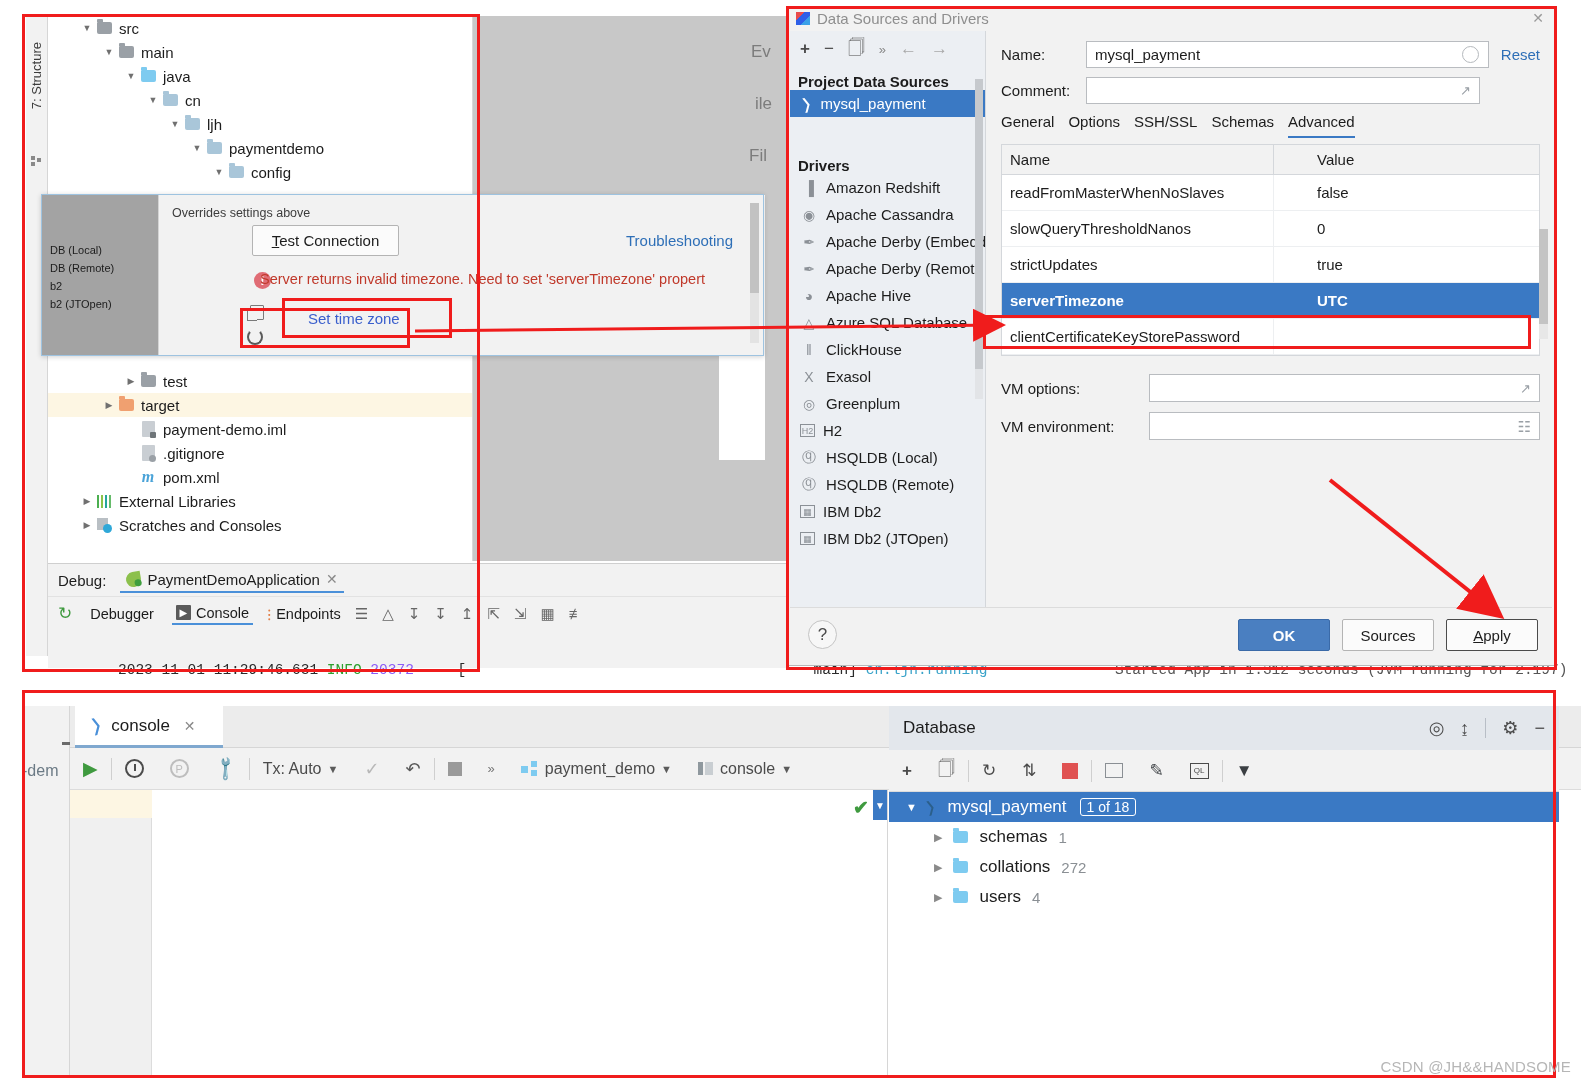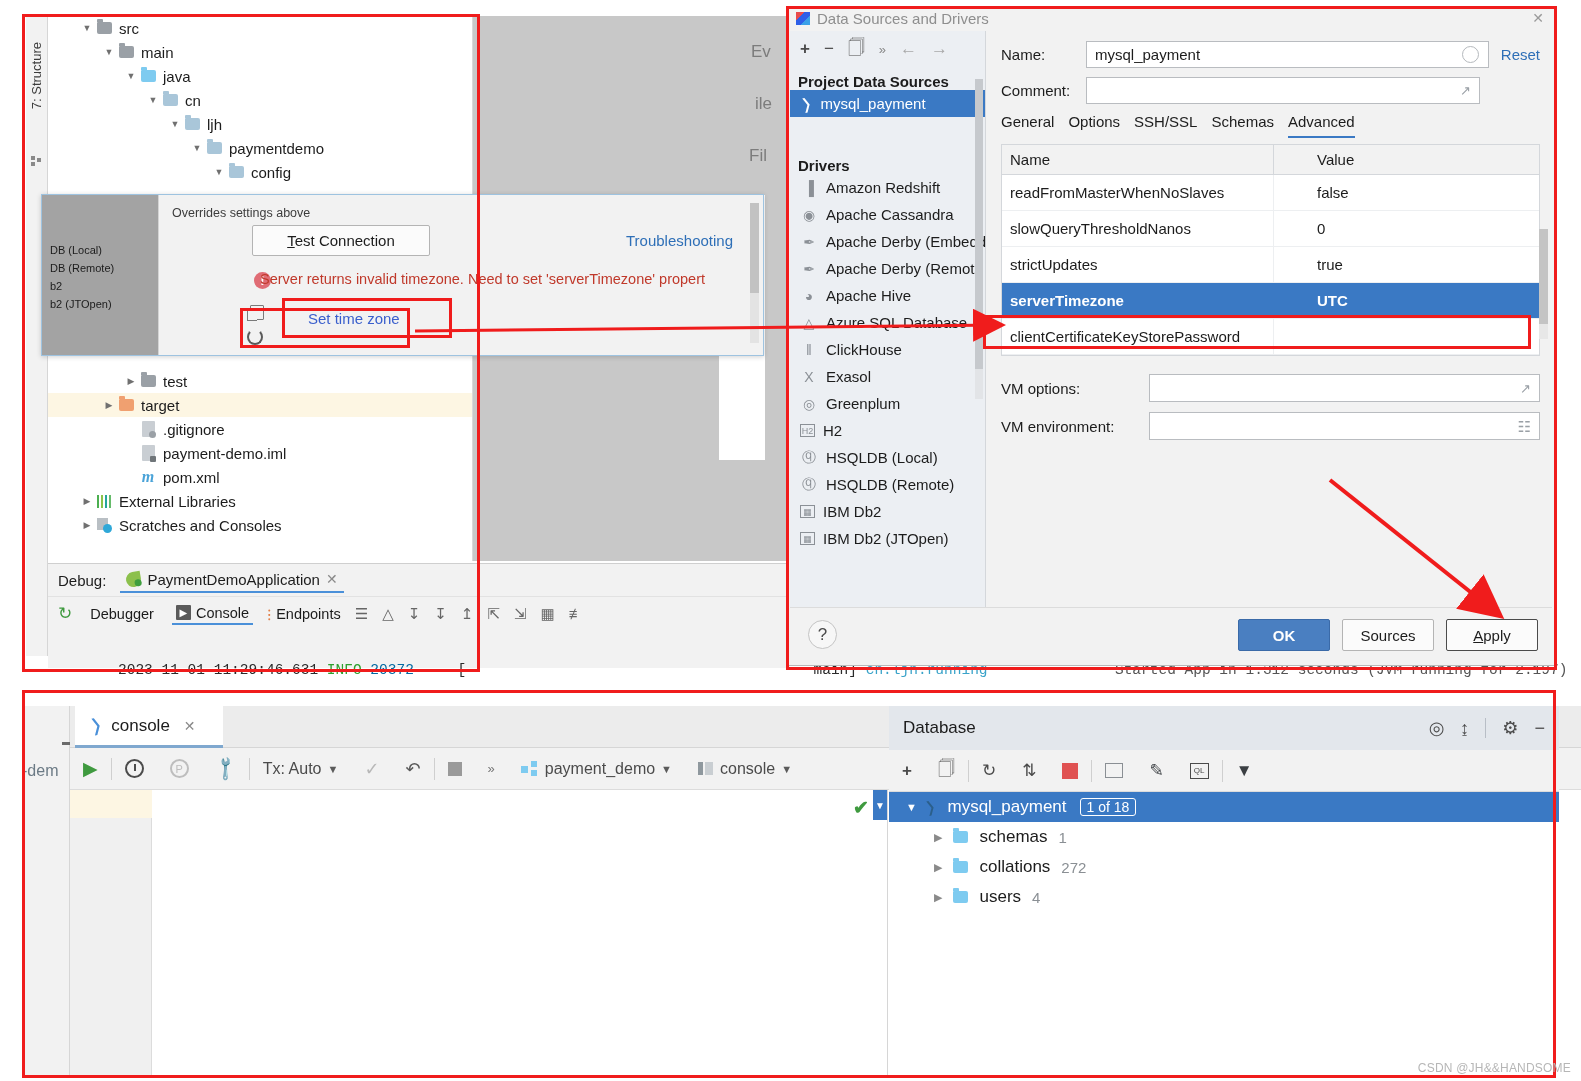--- a/index.html
+++ b/index.html
@@ -71,21 +71,21 @@
     position:absolute; left:41px; top:194px; width:723px; height:162px;
     background:#f2f2f2; border:1px solid #9ec3e0;
     box-shadow:0 1px 5px rgba(0,0,0,.18);
   }
   #conn-popup .leftcol { position:absolute; left:0; top:0; width:117px; height:100%;
      background:#a3a3a3; border-right:1px solid #d4d4d4; font-size:11px; color:#1c1c1c; }
   #conn-popup .leftcol div { padding:3px 4px 3px 8px; white-space:nowrap; }
   #conn-popup .body { position:absolute; left:118px; top:0; right:0; bottom:0; background:#f2f2f2; }
   .ov-note { position:absolute; left:130px; top:11px; font-size:12.5px; color:#3c3c3c; }
   .btn-test {
-    position:absolute; left:210px; top:30px; width:178px; height:31px;
+    position:absolute; left:210px; top:30px; width:147px; height:31px;
     background:#fbfbfb; border:1px solid #b4b4b4; border-radius:2px;
     font-size:15px; display:flex; align-items:center; justify-content:center;
   }
   .btn-test u { text-decoration:underline; }
   .trouble { position:absolute; right:30px; top:37px; color:#2e6fb7; font-size:15px; }
   .err-icon {
     position:absolute; left:212px; top:77px; width:17px; height:17px; border-radius:50%;
     background:#e06c75; color:#fff; font-size:13px; font-weight:bold;
     display:flex; align-items:center; justify-content:center;
   }
@@ -116,21 +116,21 @@
   .dbg-toolrow { height:34px; display:flex; align-items:center; gap:14px; padding-left:10px; font-size:14.5px; border-top:1px solid #e2e2e2; }
   .restart { color:#3f9a3f; font-size:17px; }
   .tab-dbg { padding:2px 4px; }
   .tab-con { display:flex; align-items:center; gap:5px; padding:2px 4px; border-bottom:2px solid #4a90d9; }
   .sqbtn { width:15px;height:15px;background:#5a5a5a;color:#fff;font-size:10px;display:flex;align-items:center;justify-content:center;border-radius:1px;}
   .tab-end { display:flex; align-items:center; gap:5px; }
   .endico { color:#e2804a; font-size:15px; }
   .ticon { color:#666; font-size:15px; }
   .logline { position:absolute; left:70px; top:98px; font-size:14.5px; font-family:"Liberation Mono", monospace; white-space:nowrap; color:#2b2b2b; }
   .lg-info { color:#2fa02f; }
-  .lg-pid  { color:#0369a1; }
+  .lg-pid  { color:#8b5cf6; }
   .lg-pkg  { color:#3aa3c9; }
   .lg-dim  { color:#555; }
 
   
   #ds-dialog {
     position:absolute; left:787px; top:6px; width:768px; height:660px;
     background:#f2f2f2; border:1px solid #b9b9b9;
   }
   .ds-title { height:22px; display:flex; align-items:center; gap:7px; padding-left:8px; font-size:15px; color:#8e8e8e; }
   .ds-logoic { width:14px;height:13px;background:linear-gradient(135deg,#e84b4b 0 33%,#2e5fe8 33% 66%,#3aa0e8 66%);}
@@ -233,21 +233,21 @@
   .funnelic{ color:#3b3f43; font-size:17px;}
   .dbtree { padding-top:0; font-size:17px;}
   .dbrow { height:30px; display:flex; align-items:center; gap:7px; padding-left:10px; white-space:nowrap;}
   .dbrow.sel { background:#3a79c4; color:#fff; }
   .badge { border:1px solid #fff; border-radius:3px; padding:0 6px; font-size:14px; margin-left:6px;}
   .cnt { color:#8a8f94; font-size:15px; margin-left:4px;}
 
   
   .redbox { position:absolute; border:3px solid #f01c1c; pointer-events:none; }
 
-  .watermark { position:absolute; right:10px; bottom:6px; font-size:12px; color:#b6b6b6; letter-spacing:.2px;}
+  .watermark { position:absolute; right:10px; bottom:6px; font-size:15px; color:#b6b6b6; letter-spacing:.2px;}
 </style>
 </head>
 <body>
 
 <div id="top-region">
 
   <div class="vstrip">
     <span class="vlabel" style="left:3px; top:26px;">7: Structure</span>
     <span class="abs" style="left:5px; top:136px; width:10px;height:10px;">
       <svg width="10" height="10">
@@ -332,31 +332,31 @@
           <span class="arrow right"></span>
           <span class="fico">
             <span class="folder f-orange"></span>
           </span>
           <span class="tlabel">target</span>
         </div>
         <div class="trow">
           <span style="width: 76px; flex: 0 0 auto;"></span>
           <span class="arrow blank"></span>
           <span class="fico">
-            <span class="fileico"></span>
-          </span>
-          <span class="tlabel">.gitignore</span>
+            <span class="fileico sq"></span>
+          </span>
+          <span class="tlabel">payment-demo.iml</span>
         </div>
         <div class="trow">
           <span style="width: 76px; flex: 0 0 auto;"></span>
           <span class="arrow blank"></span>
           <span class="fico">
-            <span class="fileico sq"></span>
-          </span>
-          <span class="tlabel">payment-demo.iml</span>
+            <span class="fileico"></span>
+          </span>
+          <span class="tlabel">.gitignore</span>
         </div>
         <div class="trow">
           <span style="width: 76px; flex: 0 0 auto;"></span>
           <span class="arrow blank"></span>
           <span class="fico">
             <span class="mico">m</span>
           </span>
           <span class="tlabel">pom.xml</span>
         </div>
         <div class="trow">

